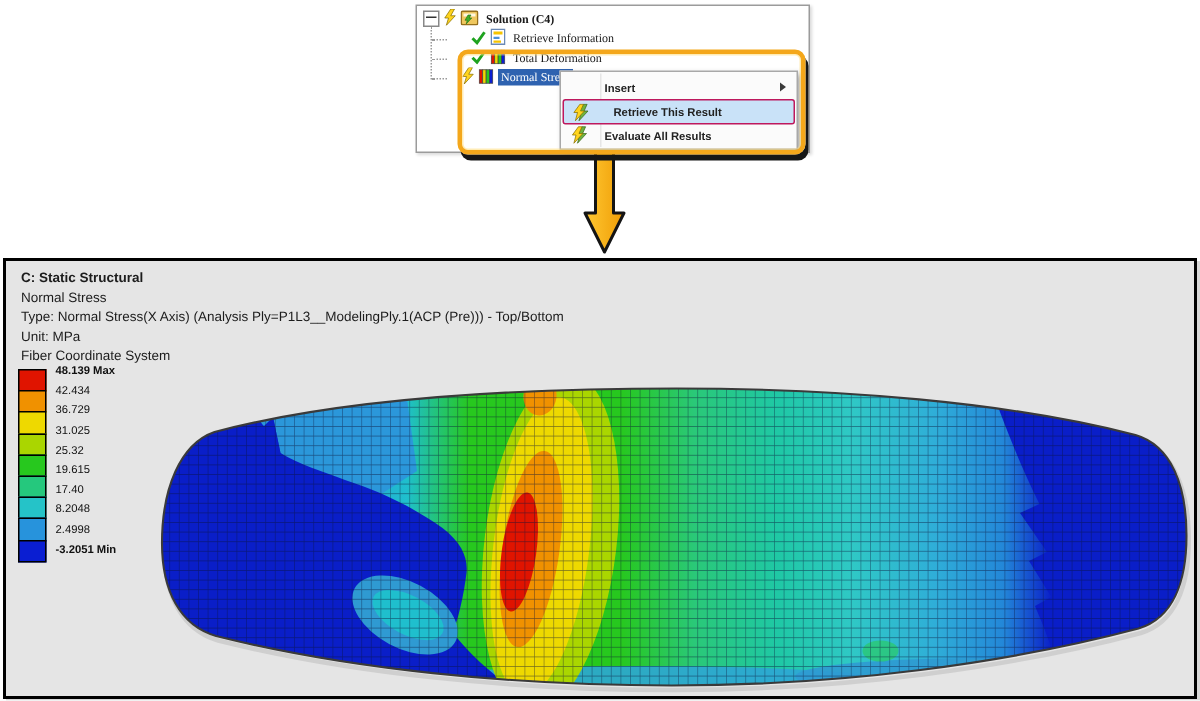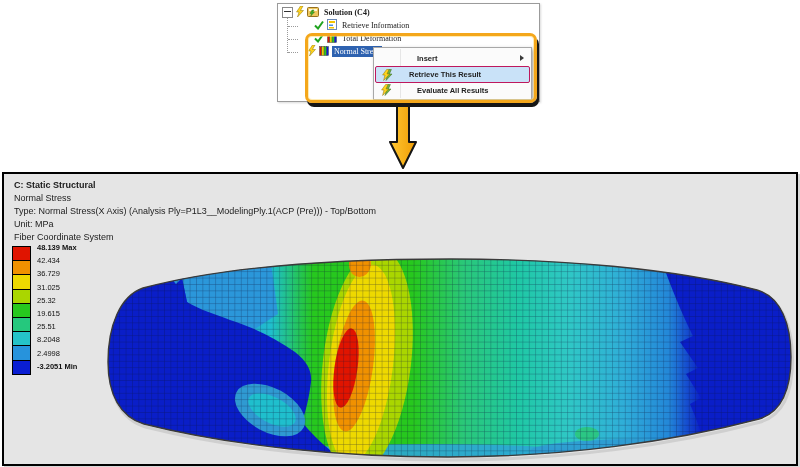--- a/index.html
+++ b/index.html
@@ -19,21 +19,21 @@
   .icon{flex:0 0 auto;display:inline-block;}
   .tree-vline{position:absolute;left:9px;top:13px;height:36px;border-left:1px dotted #9a9a9a;}
   .tree-hline{position:absolute;width:10px;border-top:1px dotted #9a9a9a;}
 
   
   .context-menu{position:absolute;left:373px;top:47px;width:157px;height:51px;background:#fbfbfb;
                 border:1px solid #a8a8a8;box-shadow:2px 2px 4px rgba(0,0,0,.35);z-index:40;}
   .context-menu::before{content:"";position:absolute;left:26px;top:1px;bottom:1px;border-left:1px solid #e6e6e6;}
   .menu-item{position:absolute;left:1px;right:1px;height:16px;display:flex;align-items:center;
              font-size:7.5px;font-weight:600;color:#222;}
-  .menu-item .mi-label{margin-left:42px;}
+  .menu-item .mi-label{margin-left:28px;}
   .menu-item.hl{background:#c9e2f8;border:1px solid #be185d;border-radius:2px;height:15px;}
   .menu-item.hl .mi-label{margin-left:33px;}
   .submenu-arrow{position:absolute;right:6px;width:0;height:0;border-left:4px solid #3a3a3a;
                  border-top:3.5px solid transparent;border-bottom:3.5px solid transparent;}
   .mi-icon{position:absolute;left:6px;top:2px;}
 
   
   .orange-box{position:absolute;left:305px;top:33px;width:226px;height:64px;border:3px solid #f4a71b;
               border-radius:7px;box-shadow:2px 4px 0 #161616,inset 0 0 0 1px rgba(255,220,120,.55);
               z-index:50;pointer-events:none;}
@@ -194,21 +194,21 @@
       <div class="swatch" style="background: rgb(37, 200, 125);"></div>
       <div class="swatch" style="background: rgb(37, 195, 200);"></div>
       <div class="swatch" style="background: rgb(39, 147, 220);"></div>
       <div class="swatch" style="background: rgb(10, 30, 210);"></div>
       <span class="legend-label bold" style="top:1px">48.139 Max</span>
       <span class="legend-label" style="top:14.2px">42.434</span>
       <span class="legend-label" style="top:27.4px">36.729</span>
       <span class="legend-label" style="top:40.6px">31.025</span>
       <span class="legend-label" style="top:53.8px">25.32</span>
       <span class="legend-label" style="top:67px">19.615</span>
-      <span class="legend-label" style="top:80.2px">25.51</span>
+      <span class="legend-label" style="top:80.2px">17.40</span>
       <span class="legend-label" style="top:93.4px">8.2048</span>
       <span class="legend-label" style="top:106.6px">2.4998</span>
       <span class="legend-label bold" style="top:119.8px">-3.2051 Min</span>
     </div>
 
     <div class="board">
       <svg width="698" height="212" viewBox="0 0 698 212">
         <defs>
           <linearGradient id="bands" gradientUnits="userSpaceOnUse" x1="0" y1="0" x2="698" y2="0">
             <stop offset="0" stop-color="#0A1EC8"></stop>

